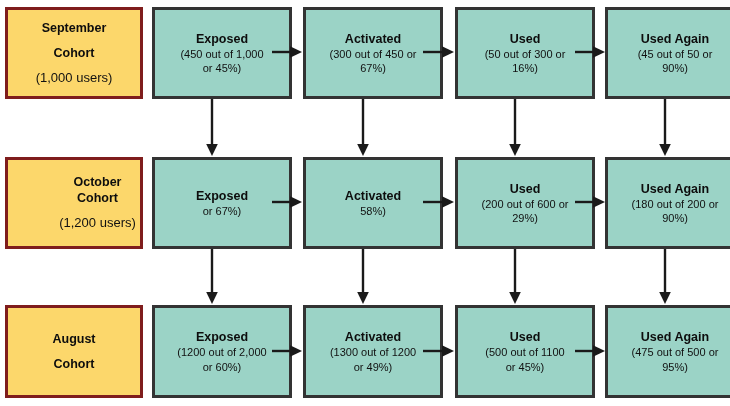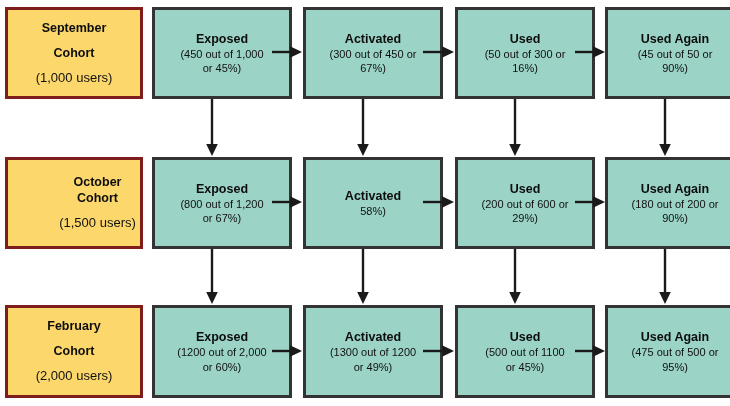--- a/index.html
+++ b/index.html
@@ -114,26 +114,25 @@
   </div>
 
   <div class="stage-box" style="left:605px; top:7px; height:92px;">
     <div class="stage-title">Used Again</div>
     <div class="stage-stat">(45 out of 50 or</div>
     <div class="stage-stat">90%)</div>
   </div>
 
   <div class="cohort-box" style="top:157px; height:92px;padding-left:47px;">
     <div class="cohort-title">October Cohort</div>
-    <div class="cohort-sub">(1,500 users)</div>
+    <div class="cohort-sub">(1,200 users)</div>
   </div>
 
   <div class="stage-box" style="left:152px; top:157px; height:92px;">
     <div class="stage-title">Exposed</div>
-    <div class="stage-stat">(800 out of 1,200</div>
     <div class="stage-stat">or 67%)</div>
   </div>
 
   <div class="stage-box" style="left:303px; top:157px; height:92px;">
     <div class="stage-title">Activated</div>
     <div class="stage-stat">58%)</div>
   </div>
 
   <div class="stage-box" style="left:455px; top:157px; height:92px;">
     <div class="stage-title">Used</div>
@@ -141,23 +140,22 @@
     <div class="stage-stat">29%)</div>
   </div>
 
   <div class="stage-box" style="left:605px; top:157px; height:92px;">
     <div class="stage-title">Used Again</div>
     <div class="stage-stat">(180 out of 200 or</div>
     <div class="stage-stat">90%)</div>
   </div>
 
   <div class="cohort-box" style="top:305px; height:93px;">
-    <div class="cohort-title">February</div>
+    <div class="cohort-title">August</div>
     <div class="cohort-title">Cohort</div>
-    <div class="cohort-sub">(2,000 users)</div>
   </div>
 
   <div class="stage-box" style="left:152px; top:305px; height:93px;">
     <div class="stage-title">Exposed</div>
     <div class="stage-stat">(1200 out of 2,000</div>
     <div class="stage-stat">or 60%)</div>
   </div>
 
   <div class="stage-box" style="left:303px; top:305px; height:93px;">
     <div class="stage-title">Activated</div>

